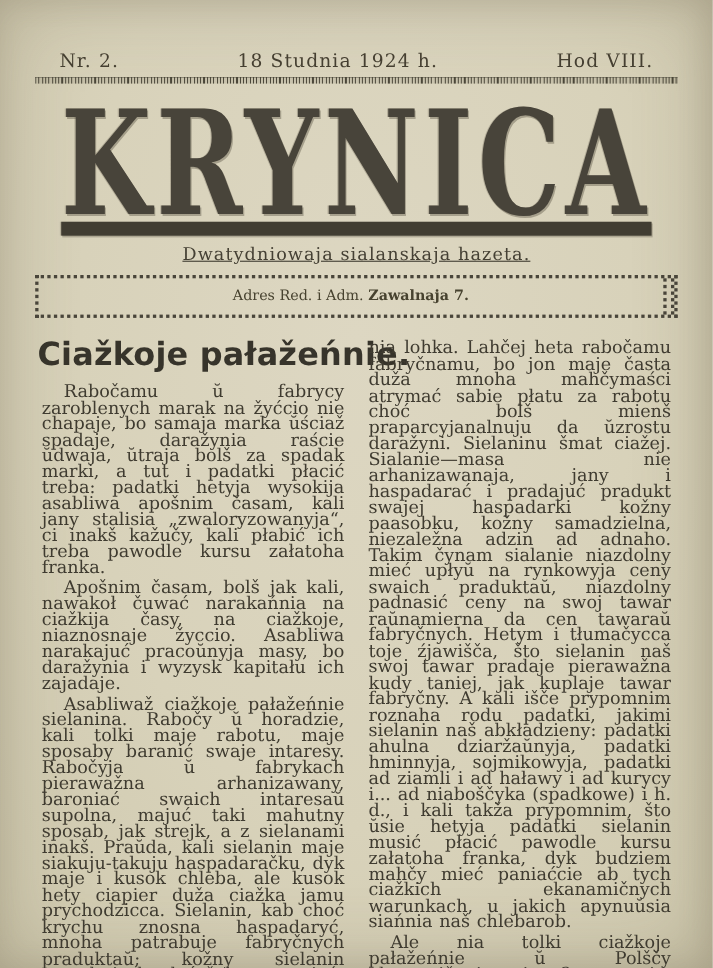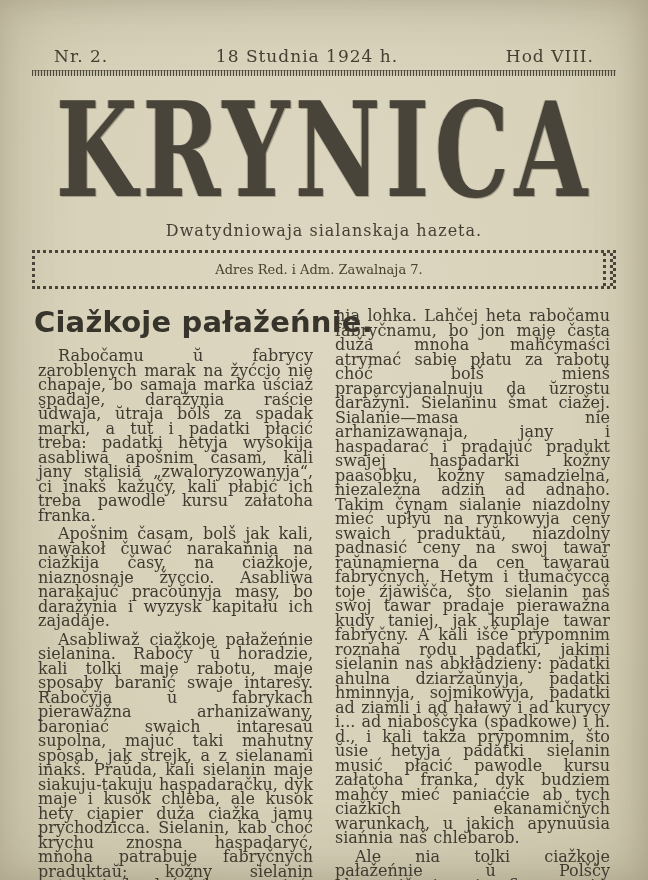--- a/index.html
+++ b/index.html
@@ -28,21 +28,21 @@
     color: #453f31;
     padding: 0 22px 0 22px;
   }
   .header-rule {
     margin-top: 4px;
     height: 5px;
     border-top: 1px solid rgba(72,68,56,0.45);
     background: repeating-linear-gradient(90deg, #4b4739 0px, #4b4739 1px, rgba(75,71,57,0.12) 1px, rgba(75,71,57,0.12) 3px);
   }
   
-  .masthead { text-align: center; margin-top: 8px; }
+  .masthead { text-align: center; margin-top: 8px; text-decoration: underline; }
   .masthead-title {
     font-family: "DejaVu Serif", "Liberation Serif", serif;
     font-weight: bold;
     font-size: 94px;
     line-height: 95px;
     height: 95px;
     letter-spacing: 5px;
     color: #48443a;
     transform: scaleY(1.40);
     transform-origin: center top;
@@ -68,21 +68,21 @@
     padding: 8px 6px 7px 6px;
     font-size: 13px;
     line-height: 18px;
     color: #47422f;
   }
   .infobox .divider {
     width: 4px;
     border-left: 3px dotted #49453a;
     border-right: 3px dotted #49453a;
   }
-  .infobox b { font-weight: normal; }
+  .infobox b { font-weight: bold; }
   .bold { font-weight: bold; }
   
   .article {
     margin-top: 16px;
     display: flex;
     gap: 14px;
     padding: 0 2px;
   }
   .col { flex: 1 1 50%; min-width: 0; }
   .article h1 {

